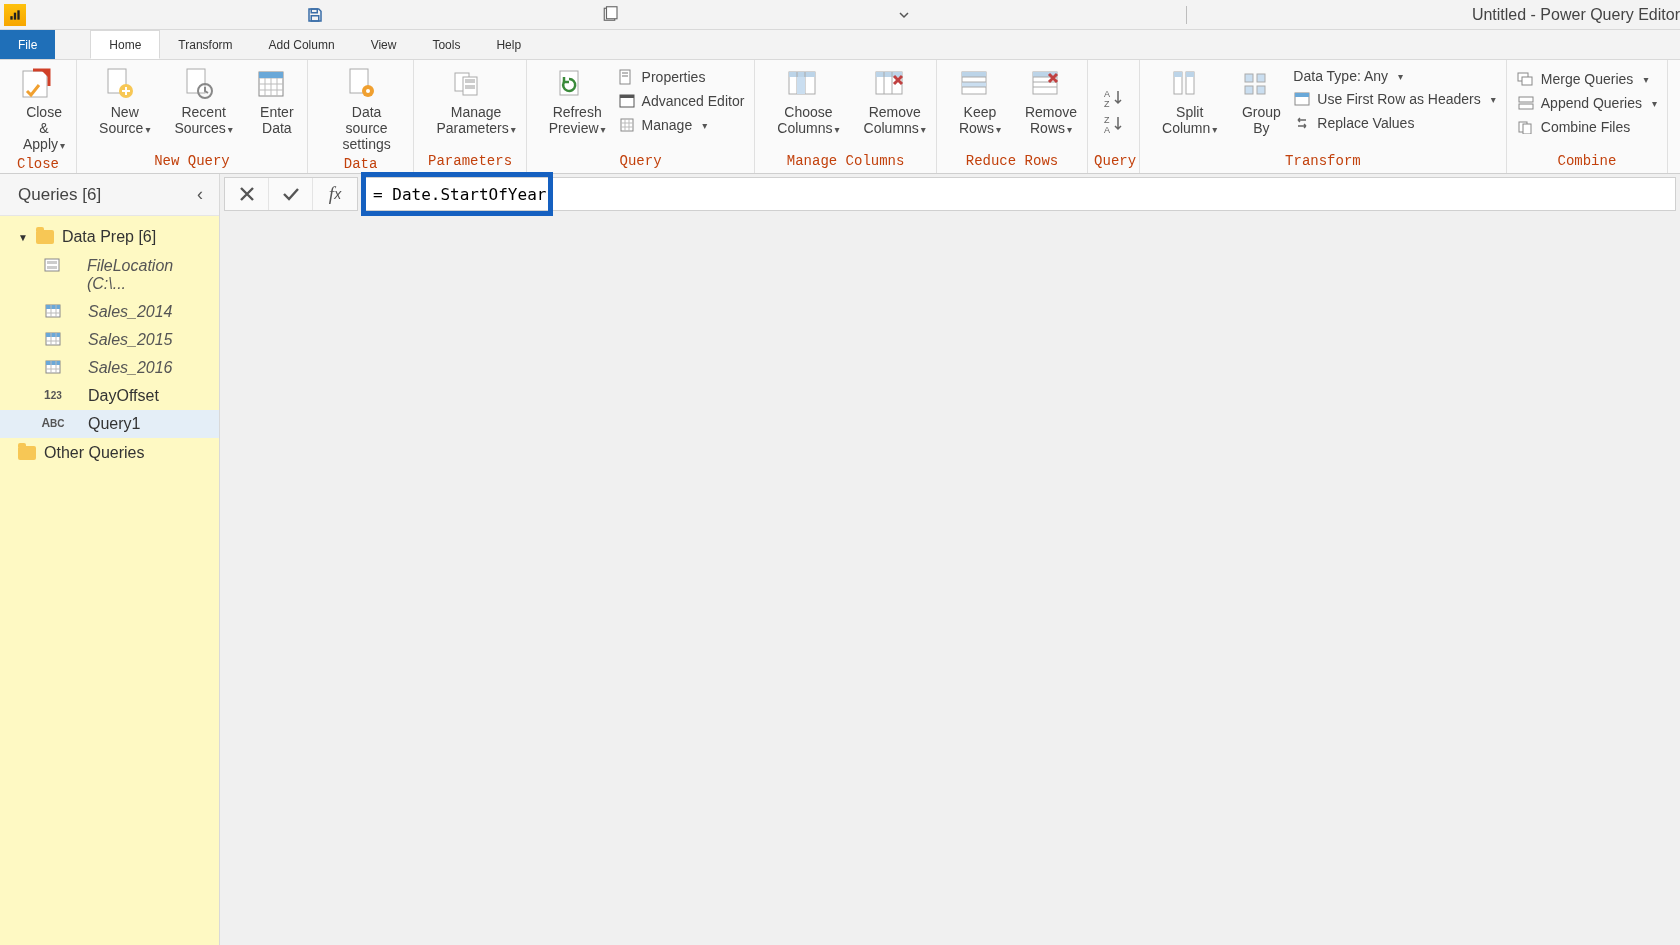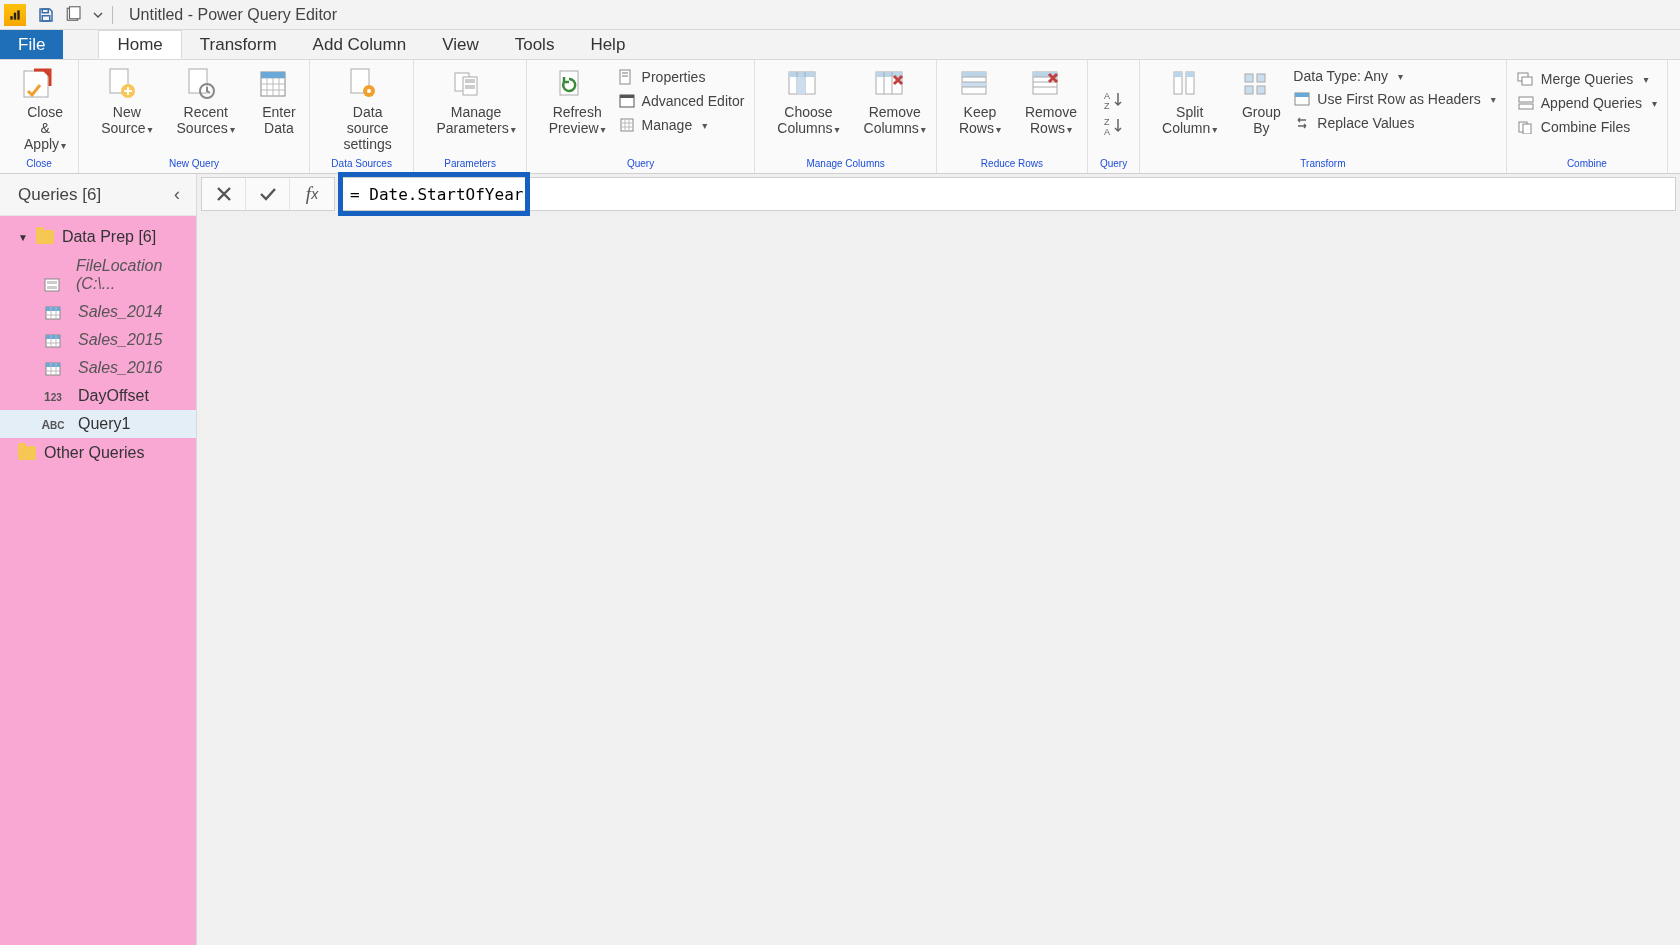--- a/index.html
+++ b/index.html
@@ -1,55 +1,55 @@
 <!DOCTYPE html>
 <html><head>
 <meta charset="utf-8">
 <style>
 * { box-sizing: border-box; margin: 0; padding: 0; font-family: "Segoe UI", Tahoma, sans-serif; }
 body { background: #fff; width: 1680px; height: 945px; overflow: hidden; font-size: 14px; color: #333; }
 
 
-.titlebar { height: 30px; display: flex; align-items: center; background: #f3f3f3; border-bottom: 1px solid #d9d9d9; }
+.titlebar { height: 30px; display: flex; align-items: center; background: #f3f3f3; border-bottom: 1px solid #d9d9d9; justify-content: space-between; }
 .titlebar .app-icon { width: 22px; height: 22px; background: linear-gradient(#fec10d, #f7a600); margin: 0 6px 0 4px; display:flex; align-items:center; justify-content:center; }
 .titlebar .app-icon svg { width: 14px; height: 14px; }
 .titlebar .qat-btn { width: 24px; height: 24px; display:flex; align-items:center; justify-content:center; margin: 0 2px; }
 .titlebar .qat-sep { width: 1px; height: 18px; background: #bdbdbd; margin: 0 4px; }
 .titlebar .title { margin-left: 12px; font-size: 16px; color: #444; }
 
 
 .tabs { height: 30px; display: flex; align-items: stretch; background: #f3f3f3; border-bottom: 1px solid #d9d9d9; }
-.tab { padding: 0 18px; display:flex; align-items:center; font-size: 17px; color:#333; cursor:pointer; }
+.tab { padding: 0 18px; display:flex; align-items:center; font-size: 12px; color:#333; cursor:pointer; }
 .tab.file { background: #1f6fb8; color: #fff; }
 .tab.active { background: #fff; border: 1px solid #d9d9d9; border-bottom: 1px solid #fff; margin-left: 35px; }
 
 
 .ribbon { height: 114px; display:flex; background:#fafafa; border-bottom:1px solid #cfcfcf; }
 .rgroup { border-right:1px solid #e0e0e0; padding: 4px 6px 0 6px; display:flex; flex-direction:column; }
 .rgroup .row { display:flex; align-items:flex-start; gap: 4px; flex:1; }
-.rgroup .glabel { text-align:center; font-size: 10px; color:#1d4ed8; padding: 2px 0 4px 0; }
+.rgroup .glabel { text-align:center; font-size: 14px; color:#c2410c; padding: 2px 0 4px 0; font-family: Liberation Mono, monospace; }
 .bigbtn { display:flex; flex-direction:column; align-items:center; justify-content:flex-start; padding: 2px 4px; min-width: 60px; cursor:pointer; }
 .bigbtn .ic { width: 40px; height: 36px; display:flex; align-items:center; justify-content:center; margin-bottom: 2px; }
 .bigbtn .lbl { font-size: 14px; text-align:center; line-height: 1.15; color:#444;margin-left:12px; }
 .bigbtn .lbl .dd { font-size: 10px; color:#555; margin-left:2px; }
 .smallcol { display:flex; flex-direction:column; gap:2px; padding-top: 2px; }
 .smallbtn { display:flex; align-items:center; gap:6px; padding: 2px 4px; font-size: 14px; color:#444; cursor:pointer; white-space:nowrap; }
 .smallbtn .ic { width:18px; height:18px; display:flex; align-items:center; justify-content:center; }
 .dd-caret { font-size:10px; color:#555; margin-left:4px; }
 
 
 .workspace { display:flex; height: calc(945px - 30px - 30px - 114px); }
-.sidebar { width: 197px; border-right: 1px solid #d9d9d9; display:flex; flex-direction:column; background:#f9a8d4; }
+.sidebar { width: 220px; border-right: 1px solid #d9d9d9; display:flex; flex-direction:column; background:#fef9c3; }
 .side-head { display:flex; align-items:center; justify-content:space-between; padding: 10px 10px 10px 18px; border-bottom: 1px solid #e6e6e6; background:#f6f6f6; }
 .side-head .txt { font-size: 17px; color:#444; }
 .side-head .collapse { font-size: 18px; color:#555; cursor:pointer; padding: 0 6px;}
 .tree { padding-top: 6px; font-size: 16px; }
 .tree-group { display:flex; align-items:center; gap:8px; padding: 6px 10px 6px 18px; cursor:pointer; }
 .tree-group .caret { font-size: 10px; color:#333; }
-.tree-item { display:flex; align-items:flex-end; gap:16px; padding: 5px 10px 5px 44px; cursor:pointer; }
+.tree-item { display:flex; align-items:flex-start; gap:26px; padding: 5px 10px 5px 44px; cursor:pointer; }
 .tree-item.selected { background:#e4eef7; }
 .tree-item .italic { font-style: italic; color:#555; }
 .q-ic { width:18px; height:16px; display:flex; align-items:center; justify-content:center; }
 
 
 .content { flex:1; background:#f0f0f0; position:relative; }
 .fbar { position:absolute; top:0; left:0; right:0; height: 38px; display:flex; align-items:center;  }
 .fbar-left { display:flex; align-items:center; background:#fafafa; border: 1px solid #d0d0d0; height: 34px; margin: 2px 0 0 4px; }
 .fbtn { width: 44px; height: 100%; display:flex; align-items:center; justify-content:center; border-right:1px solid #e4e4e4; cursor:pointer; color:#555; }
 .fbtn:last-child { border-right:none;}

